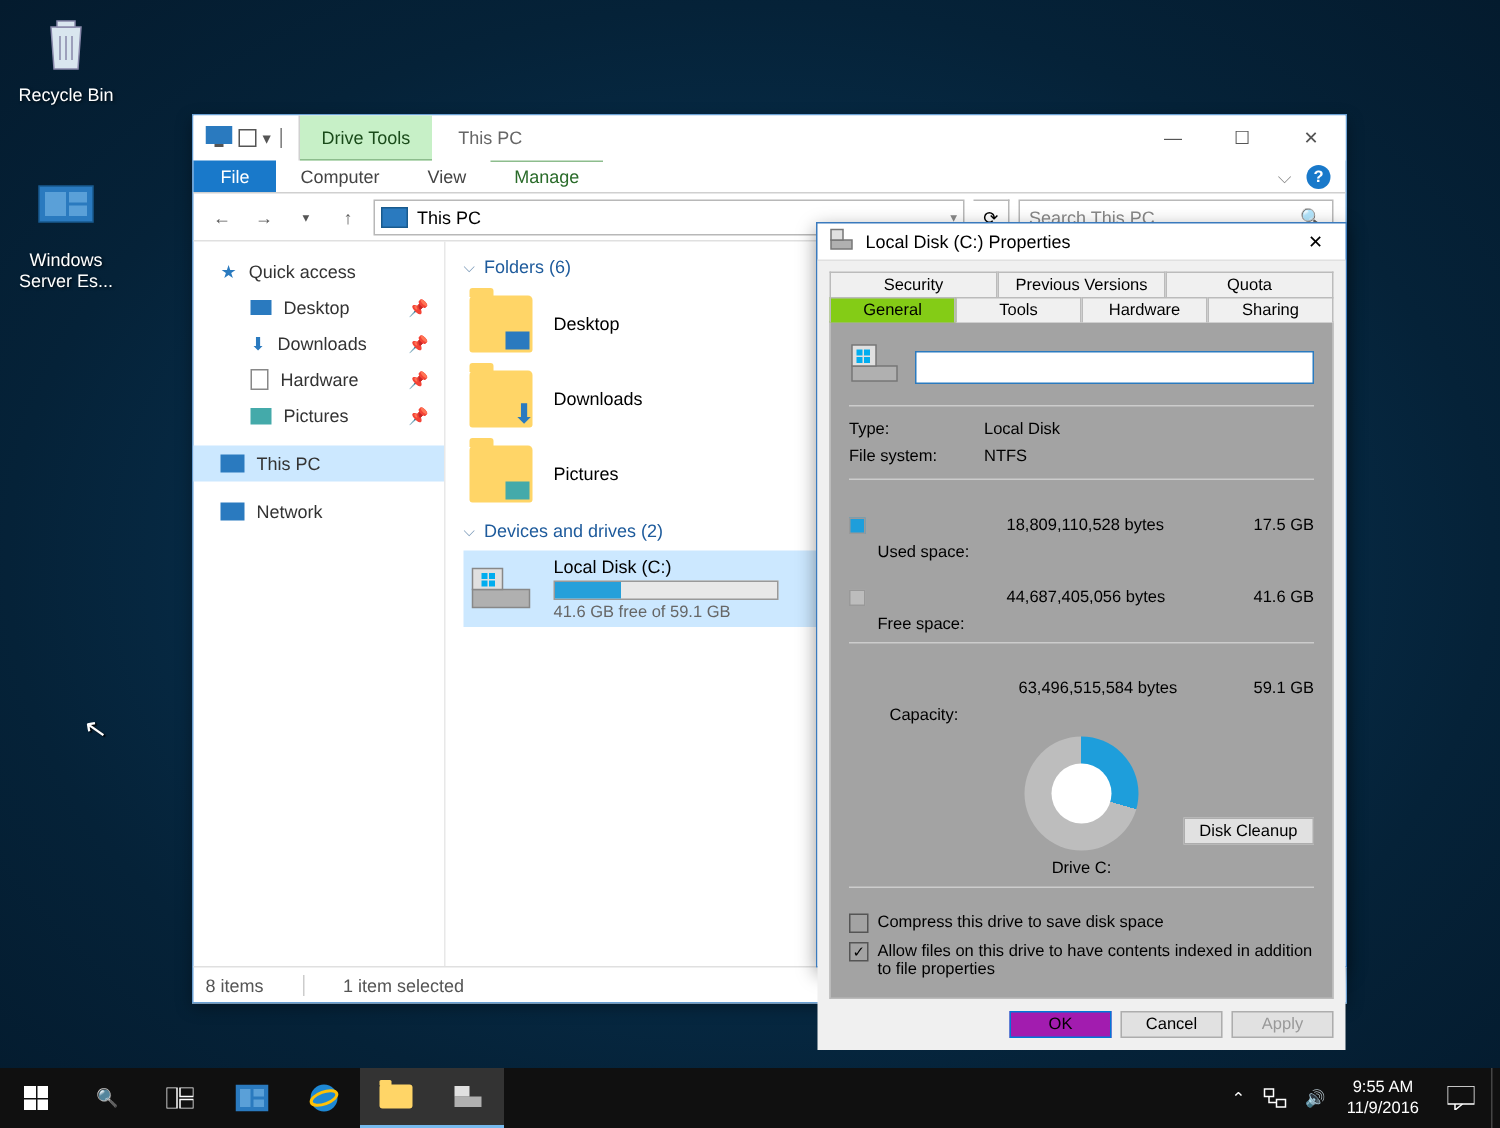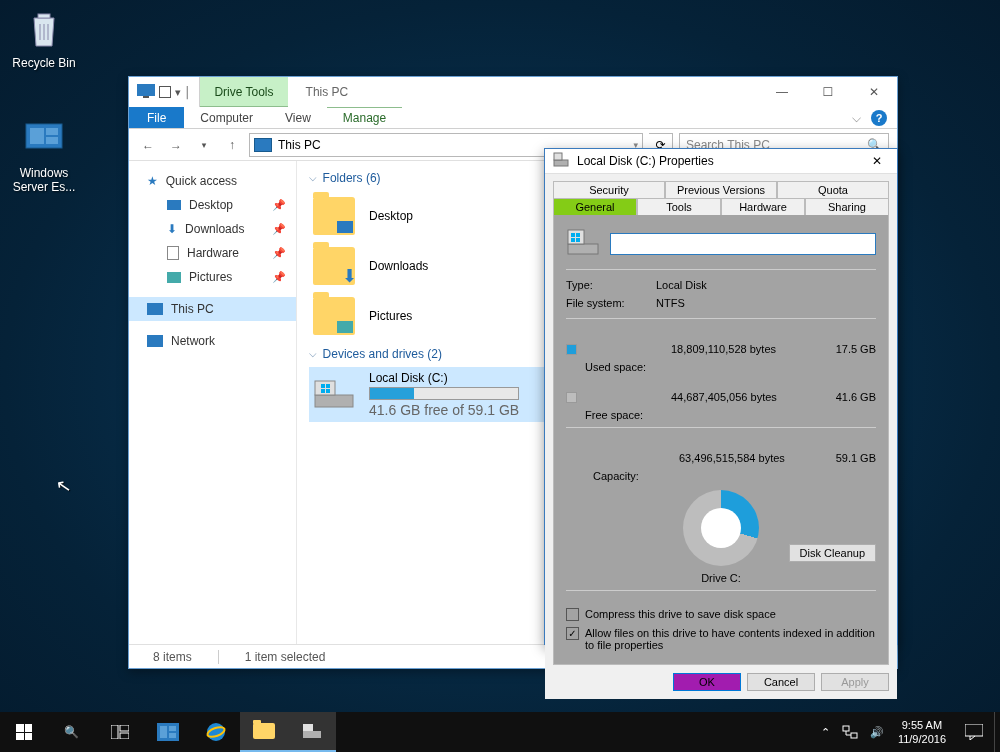--- a/index.html
+++ b/index.html
@@ -43,21 +43,21 @@
 .section-head { color:#1e5b9c; font-size:12px; padding:6px 0; display:flex; align-items:center; gap:6px;}
 .chev { color:#7a99b8; font-size:10px;}
 .folder-item { display:flex; align-items:center; gap:14px; padding:6px 4px; height:50px;}
 .folder-ic { width:42px; height:38px; background:#ffd567; border-radius:3px 3px 2px 2px; position:relative;}
 .folder-ic::before { content:''; position:absolute; top:-5px; left:0; width:16px; height:6px; background:#ffd567; border-radius:2px 2px 0 0;}
 .drive-item { display:flex; align-items:center; gap:14px; padding:4px; background:#cce8ff; width:238px;}
 .drive-ic { width:42px; height:38px; display:flex; align-items:center; justify-content:center;}
 .drive-details { display:flex; flex-direction:column; gap:2px; flex:1;}
 .drive-bar { width:150px; height:13px; border:1px solid #999; background:#e8e8e8;}
 .drive-fill { height:100%; background:#26a0da;}
-.statusbar { height:24px; border-top:1px solid #e0e0e0; display:flex; align-items:center; padding:0 24px; gap:20px; color:#555; font-size:12px;}
+.statusbar { height:24px; border-top:1px solid #e0e0e0; display:flex; align-items:center; padding:0 8px; gap:20px; color:#555; font-size:12px;}
 .sep { width:1px; height:14px; background:#ccc; margin:0 6px;}
 
 
 .props { position: absolute; top: 148px; left: 544px; width: 354px; height: 497px; background:#fff; border:1px solid #3a7abd; box-shadow:0 4px 12px rgba(0,0,0,.4); display:flex; flex-direction:column;}
 .props-title { height:28px; display:flex; align-items:center; padding:0 8px; gap:8px; border-bottom:1px solid #e0e0e0;}
 .props-title .x { margin-left:auto; width:24px; height:24px; display:flex; align-items:center; justify-content:center;}
 .props-body { flex:1; background:#f0f0f0; padding:6px 8px 8px; display:flex; flex-direction:column;}
 .tabs-row { display:flex; font-size:11px;}
 .tabs-row .ptab { border:1px solid #bbb; border-bottom:none; padding:2px 0; text-align:center; background:#f0f0f0; position:relative; top:1px;}
 .tabs-row.r1 .ptab { flex: 1; }
@@ -244,21 +244,21 @@
                 <rect y="5" width="4" height="4" fill="#00adef"></rect>
                 <rect x="5" y="5" width="4" height="4" fill="#00adef"></rect>
               </g>
             </svg>
           </div>
         <div class="drive-details">
           <span>Local Disk (C:)</span>
           <div class="drive-bar">
               <div class="drive-fill" style="width:30%"></div>
             </div>
-          <span style="color:#666;font-size:14px">41.6 GB free of 59.1 GB</span>
+          <span style="color:#666;font-size:11px">41.6 GB free of 59.1 GB</span>
         </div>
       </div>
     </div>
   </div>
   <div class="statusbar">
     <span>8 items</span>
     <span class="sep"></span>
     <span>1 item selected</span>
   </div>
 </div>

